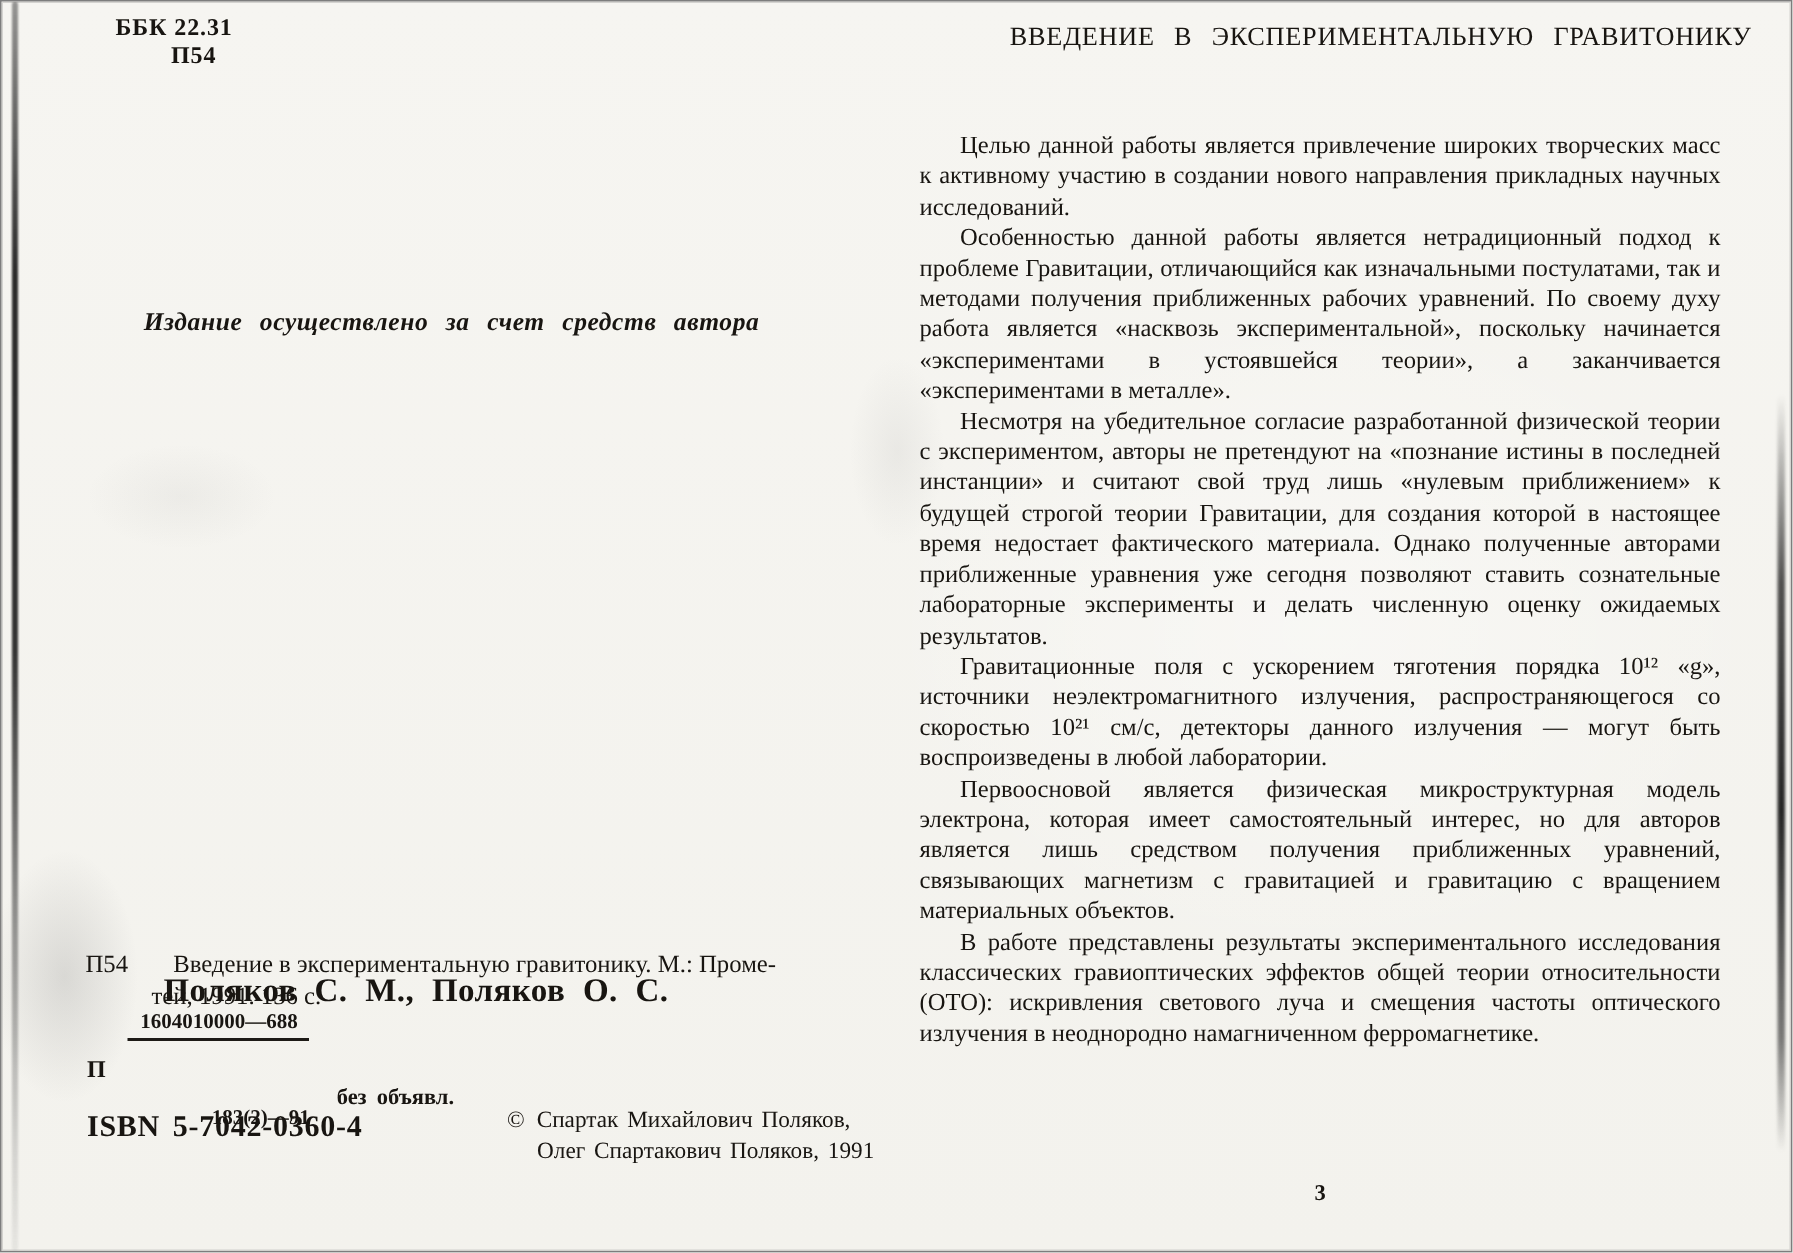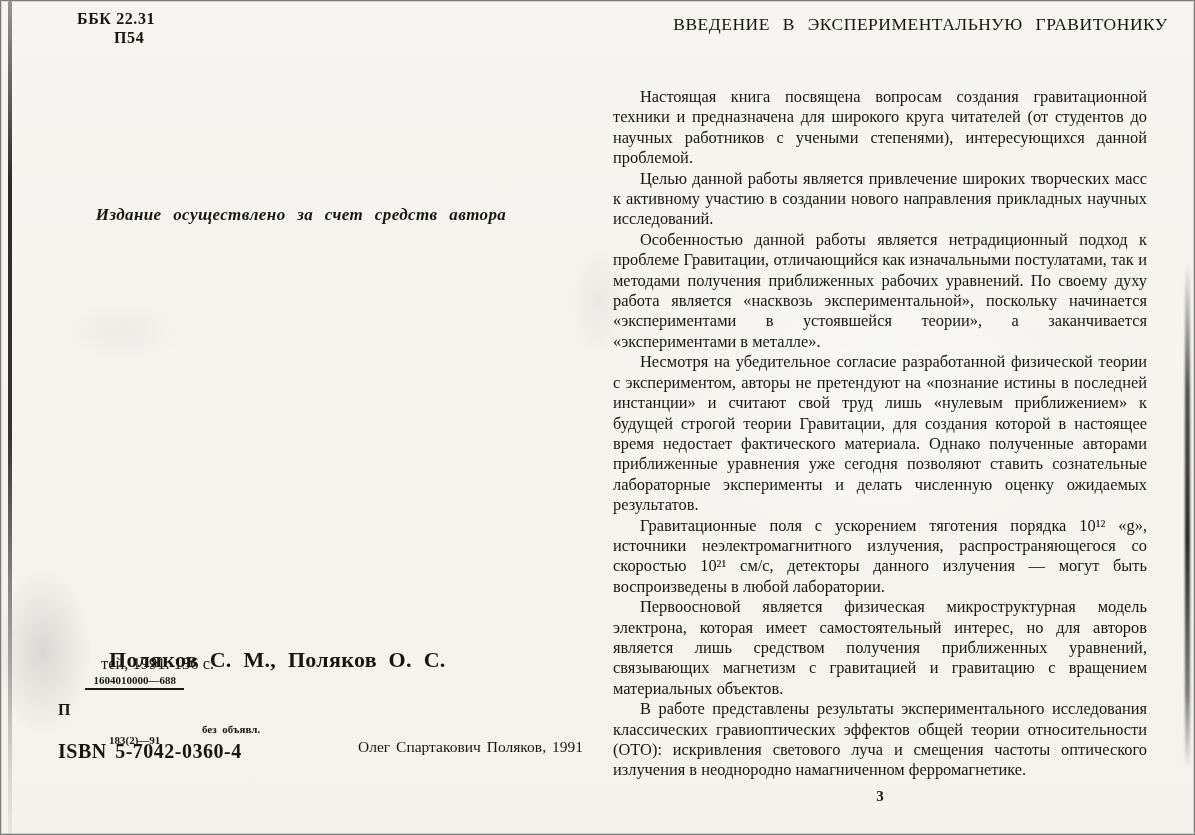--- a/index.html
+++ b/index.html
@@ -42,24 +42,24 @@
          text-align: center; font-style: italic; font-size: 17px;
          word-spacing: 7px; letter-spacing: .4px; font-weight: bold; }
   .authors { position: absolute; left: 108px; top: 610px; font-weight: bold;
          font-size: 22px; word-spacing: 6px; letter-spacing: .3px; margin-top: 36px; }
   .entry1 { position: absolute; left: 56px; top: 632px; font-size: 16.5px; width: 530px; }
   .entry1 .code { display: inline-block; margin-right: 30px; }
   .entry2 { position: absolute; left: 100px; top: 653px; font-size: 16.5px; }
   .index { position: absolute; left: 57px; top: 673px; display: flex;
          align-items: center; font-weight: bold; }
   .idx-p { font-size: 16px; margin-right: 15px; }
-  .frac { display: inline-block; text-align: center; font-size: 11px; }
+  .frac { display: inline-block; text-align: right; font-size: 14px; }
   .frac .num { display: block; padding: 0 8px 2px; border-bottom: 2px solid #1d1a16; }
   .frac .den { display: block; padding-top: 2px; margin-top: 42px; }
-  .idx-suffix { font-size: 11px; margin-left: 18px; word-spacing: 3px; margin-top: 37px; }
+  .idx-suffix { font-size: 15px; margin-left: 18px; word-spacing: 3px; margin-top: 37px; }
   .isbn { position: absolute; left: 57px; top: 739px; font-weight: bold;
          font-size: 20px; letter-spacing: .5px; word-spacing: 3px; }
   .copyright { position: absolute; left: 337px; top: 736px; font-size: 15.5px;
          line-height: 20.5px; word-spacing: 2px; }
   .copyright .l2 { padding-left: 20px; }
   .copyright .sym { margin-right: 8px; }
   
   .rp-title { position: absolute; left: 612px; top: 13px; width: 535px;
          text-align: center; font-weight: normal; font-size: 17.5px;
          letter-spacing: .5px; word-spacing: 8px; margin-left: 40px; }
@@ -79,41 +79,46 @@
 
   <div class="bbk">
     <div class="l1">ББК 22.31</div>
     <div class="l2">П54</div>
   </div>
 
   <div class="edition-note">Издание осуществлено за счет средств автора</div>
 
   <div class="authors">Поляков С. М., Поляков О. С.</div>
 
+  <div class="entry1">
+    <span class="code">П54</span><span>Введение в экспериментальную гравитонику. М.: Проме-</span>
+  </div>
   <div class="entry2">тей, 1991. 136 с.</div>
 
   <div class="index">
     <span class="idx-p">П</span>
     <span class="frac">
       <span class="num">1604010000—688</span>
       <span class="den">183(2)—91</span>
     </span>
     <span class="idx-suffix">без объявл.</span>
   </div>
 
   <div class="isbn">ISBN 5-7042-0360-4</div>
 
   <div class="copyright">
+    <div class="l1">
+      <span class="sym">©</span><span>Спартак Михайлович Поляков,</span>
+    </div>
     <div class="l2">Олег Спартакович Поляков, 1991</div>
   </div>
 
   <div class="rp-title">ВВЕДЕНИЕ В ЭКСПЕРИМЕНТАЛЬНУЮ ГРАВИТОНИКУ</div>
 
   <div class="rp-body">
-    <p>Настоящая книга посвящена вопросам создания гравитационной техники и предназначена для широкого круга читателей (от студентов до научных работников с учеными степенями), интересующихся данной проблемой.</p>
     <p>Целью данной работы является привлечение широких творческих масс к активному участию в создании нового направления прикладных научных исследований.</p>
     <p>Особенностью данной работы является нетрадиционный подход к проблеме Гравитации, отличающийся как изначальными постулатами, так и методами получения приближенных рабочих уравнений. По своему духу работа является «насквозь экспериментальной», поскольку начинается «экспериментами в устоявшейся теории», а заканчивается «экспериментами в металле».</p>
     <p>Несмотря на убедительное согласие разработанной физической теории с экспериментом, авторы не претендуют на «познание истины в последней инстанции» и считают свой труд лишь «нулевым приближением» к будущей строгой теории Гравитации, для создания которой в настоящее время недостает фактического материала. Однако полученные авторами приближенные уравнения уже сегодня позволяют ставить сознательные лабораторные эксперименты и делать численную оценку ожидаемых результатов.</p>
     <p>Гравитационные поля с ускорением тяготения порядка 10¹² «g», источники неэлектромагнитного излучения, распространяющегося со скоростью 10²¹ см/с, детекторы данного излучения — могут быть воспроизведены в любой лаборатории.</p>
     <p>Первоосновой является физическая микроструктурная модель электрона, которая имеет самостоятельный интерес, но для авторов является лишь средством получения приближенных уравнений, связывающих магнетизм с гравитацией и гравитацию с вращением материальных объектов.</p>
     <p>В работе представлены результаты экспериментального исследования классических гравиоптических эффектов общей теории относительности (ОТО): искривления светового луча и смещения частоты оптического излучения в неоднородно намагниченном ферромагнетике.</p>
   </div>
 
   <div class="page-num">3</div>
 

